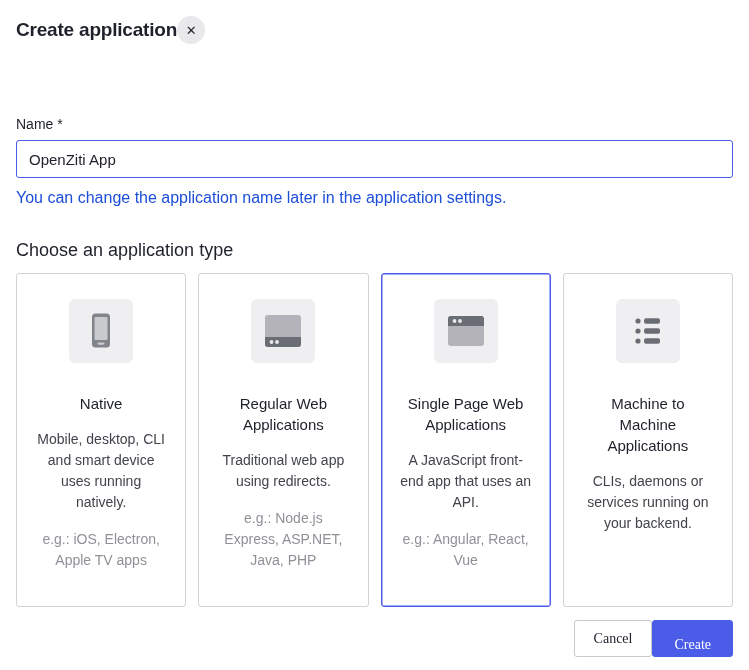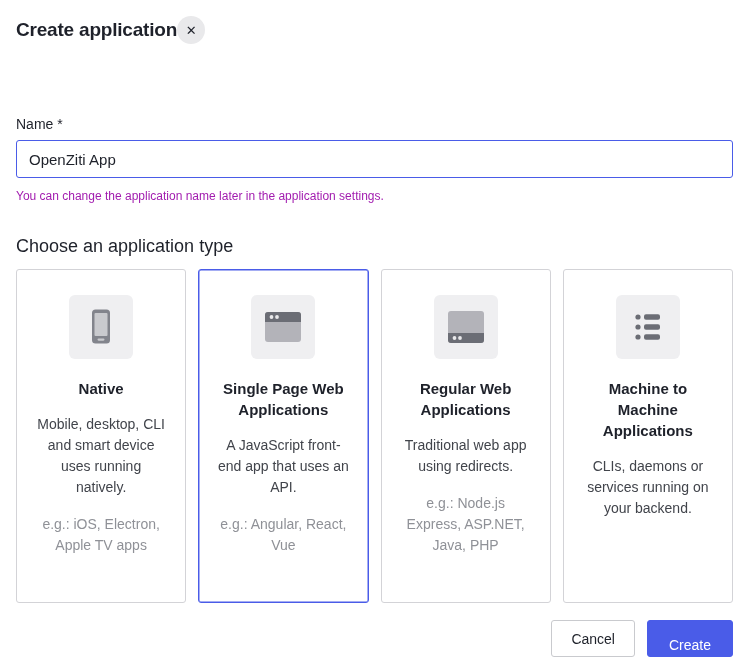--- a/index.html
+++ b/index.html
@@ -59,22 +59,22 @@
     border-radius: 3px;
     padding: 0 12px;
     font-size: 15px;
     font-family: inherit;
     color: #1e212a;
     outline: none;
   }
 
   .helper {
     margin: 11px 0 0 0;
-    font-size: 12px;
-    color: #a21caf;
+    font-size: 16px;
+    color: #1d4ed8;
   }
 
   .type-label {
     margin-top: 33px;
     font-size: 18px;
     font-weight: 500;
   }
 
   .cards {
     margin-top: 12px;
@@ -96,23 +96,23 @@
     box-shadow: inset 0 0 0 0.5px var(--accent, #4a5ce8);
   }
   .icon-tile {
     width: 64px; height: 64px;
     margin: 0 auto;
     background: #efeff1;
     border-radius: 6px;
     display: flex; align-items: center; justify-content: center;
   }
   .card-title {
-    margin: 19px auto 0;
+    margin: 30px auto 0;
     font-size: 15px;
-    font-weight: 700;
+    font-weight: 400;
     line-height: 21px;
     max-width: 132px;
   }
   .card-desc {
     margin: 15px auto 0;
     font-size: 14px;
     color: #41444b;
     line-height: 21px;
     max-width: 132px;
   }
@@ -122,21 +122,21 @@
     color: #8f9197;
     line-height: 21px;
     max-width: 136px;
   }
 
   .footer {
     position: absolute;
     right: 16px;
     bottom: 13px;
     display: flex;
-    gap: 12px;
+    font-family: Liberation Serif, serif;
   }
   .btn {
     height: 37px;
     border-radius: 3px;
     font-size: 14px;
     font-weight: 500;
     font-family: inherit;
     cursor: pointer;
     padding: 0 19px;
   }
@@ -185,46 +185,46 @@
             <rect x="11" y="2.5" width="18" height="34" rx="3.5" fill="#82848c"></rect>
             <rect x="13.5" y="6" width="13" height="23" rx="1" fill="#c9cace"></rect>
             <rect x="16.5" y="31.5" width="7" height="2.2" rx="1.1" fill="#c9cace"></rect>
           </svg>
         </div>
         <div class="card-title">Native</div>
         <div class="card-desc">Mobile, desktop, CLI and smart device uses running natively.</div>
         <div class="card-example">e.g.: iOS, Electron, Apple TV apps</div>
       </div>
 
+      <div class="card">
+        <div class="icon-tile">
+          <svg width="44" height="40" viewBox="0 0 44 40">
+            <rect x="4" y="4" width="36" height="32" rx="3" fill="#b3b3b9"></rect>
+            <path d="M4 26 h36 v7 a3 3 0 0 1 -3 3 h-30 a3 3 0 0 1 -3-3 z" fill="#6b6d75"></path>
+            <circle cx="10.5" cy="31" r="1.9" fill="#e9e9eb"></circle>
+            <circle cx="16" cy="31" r="1.9" fill="#e9e9eb"></circle>
+          </svg>
+        </div>
+        <div class="card-title">Regular Web Applications</div>
+        <div class="card-desc">Traditional web app using redirects.</div>
+        <div class="card-example">e.g.: Node.js Express, ASP.NET, Java, PHP</div>
+      </div>
+
       <div class="card selected">
         <div class="icon-tile">
           <svg width="44" height="40" viewBox="0 0 44 40">
             <rect x="4" y="5" width="36" height="30" rx="3" fill="#b3b3b9"></rect>
             <path d="M4 8 a3 3 0 0 1 3-3 h30 a3 3 0 0 1 3 3 v7 h-36 z" fill="#6b6d75"></path>
             <circle cx="10.5" cy="10" r="1.9" fill="#e9e9eb"></circle>
             <circle cx="16" cy="10" r="1.9" fill="#e9e9eb"></circle>
           </svg>
         </div>
         <div class="card-title">Single Page Web Applications</div>
         <div class="card-desc">A JavaScript front-end app that uses an API.</div>
         <div class="card-example">e.g.: Angular, React, Vue</div>
-      </div>
-
-      <div class="card">
-        <div class="icon-tile">
-          <svg width="44" height="40" viewBox="0 0 44 40">
-            <rect x="4" y="4" width="36" height="32" rx="3" fill="#b3b3b9"></rect>
-            <path d="M4 26 h36 v7 a3 3 0 0 1 -3 3 h-30 a3 3 0 0 1 -3-3 z" fill="#6b6d75"></path>
-            <circle cx="10.5" cy="31" r="1.9" fill="#e9e9eb"></circle>
-            <circle cx="16" cy="31" r="1.9" fill="#e9e9eb"></circle>
-          </svg>
-        </div>
-        <div class="card-title">Regular Web Applications</div>
-        <div class="card-desc">Traditional web app using redirects.</div>
-        <div class="card-example">e.g.: Node.js Express, ASP.NET, Java, PHP</div>
       </div>
 
       <div class="card">
         <div class="icon-tile">
           <svg width="40" height="40" viewBox="0 0 40 40">
             <circle cx="10" cy="10" r="2.6" fill="#6b6d75"></circle>
             <rect x="16" y="7.2" width="16" height="5.6" rx="2" fill="#6b6d75"></rect>
             <circle cx="10" cy="20" r="2.6" fill="#6b6d75"></circle>
             <rect x="16" y="17.2" width="16" height="5.6" rx="2" fill="#6b6d75"></rect>
             <circle cx="10" cy="30" r="2.6" fill="#6b6d75"></circle>

